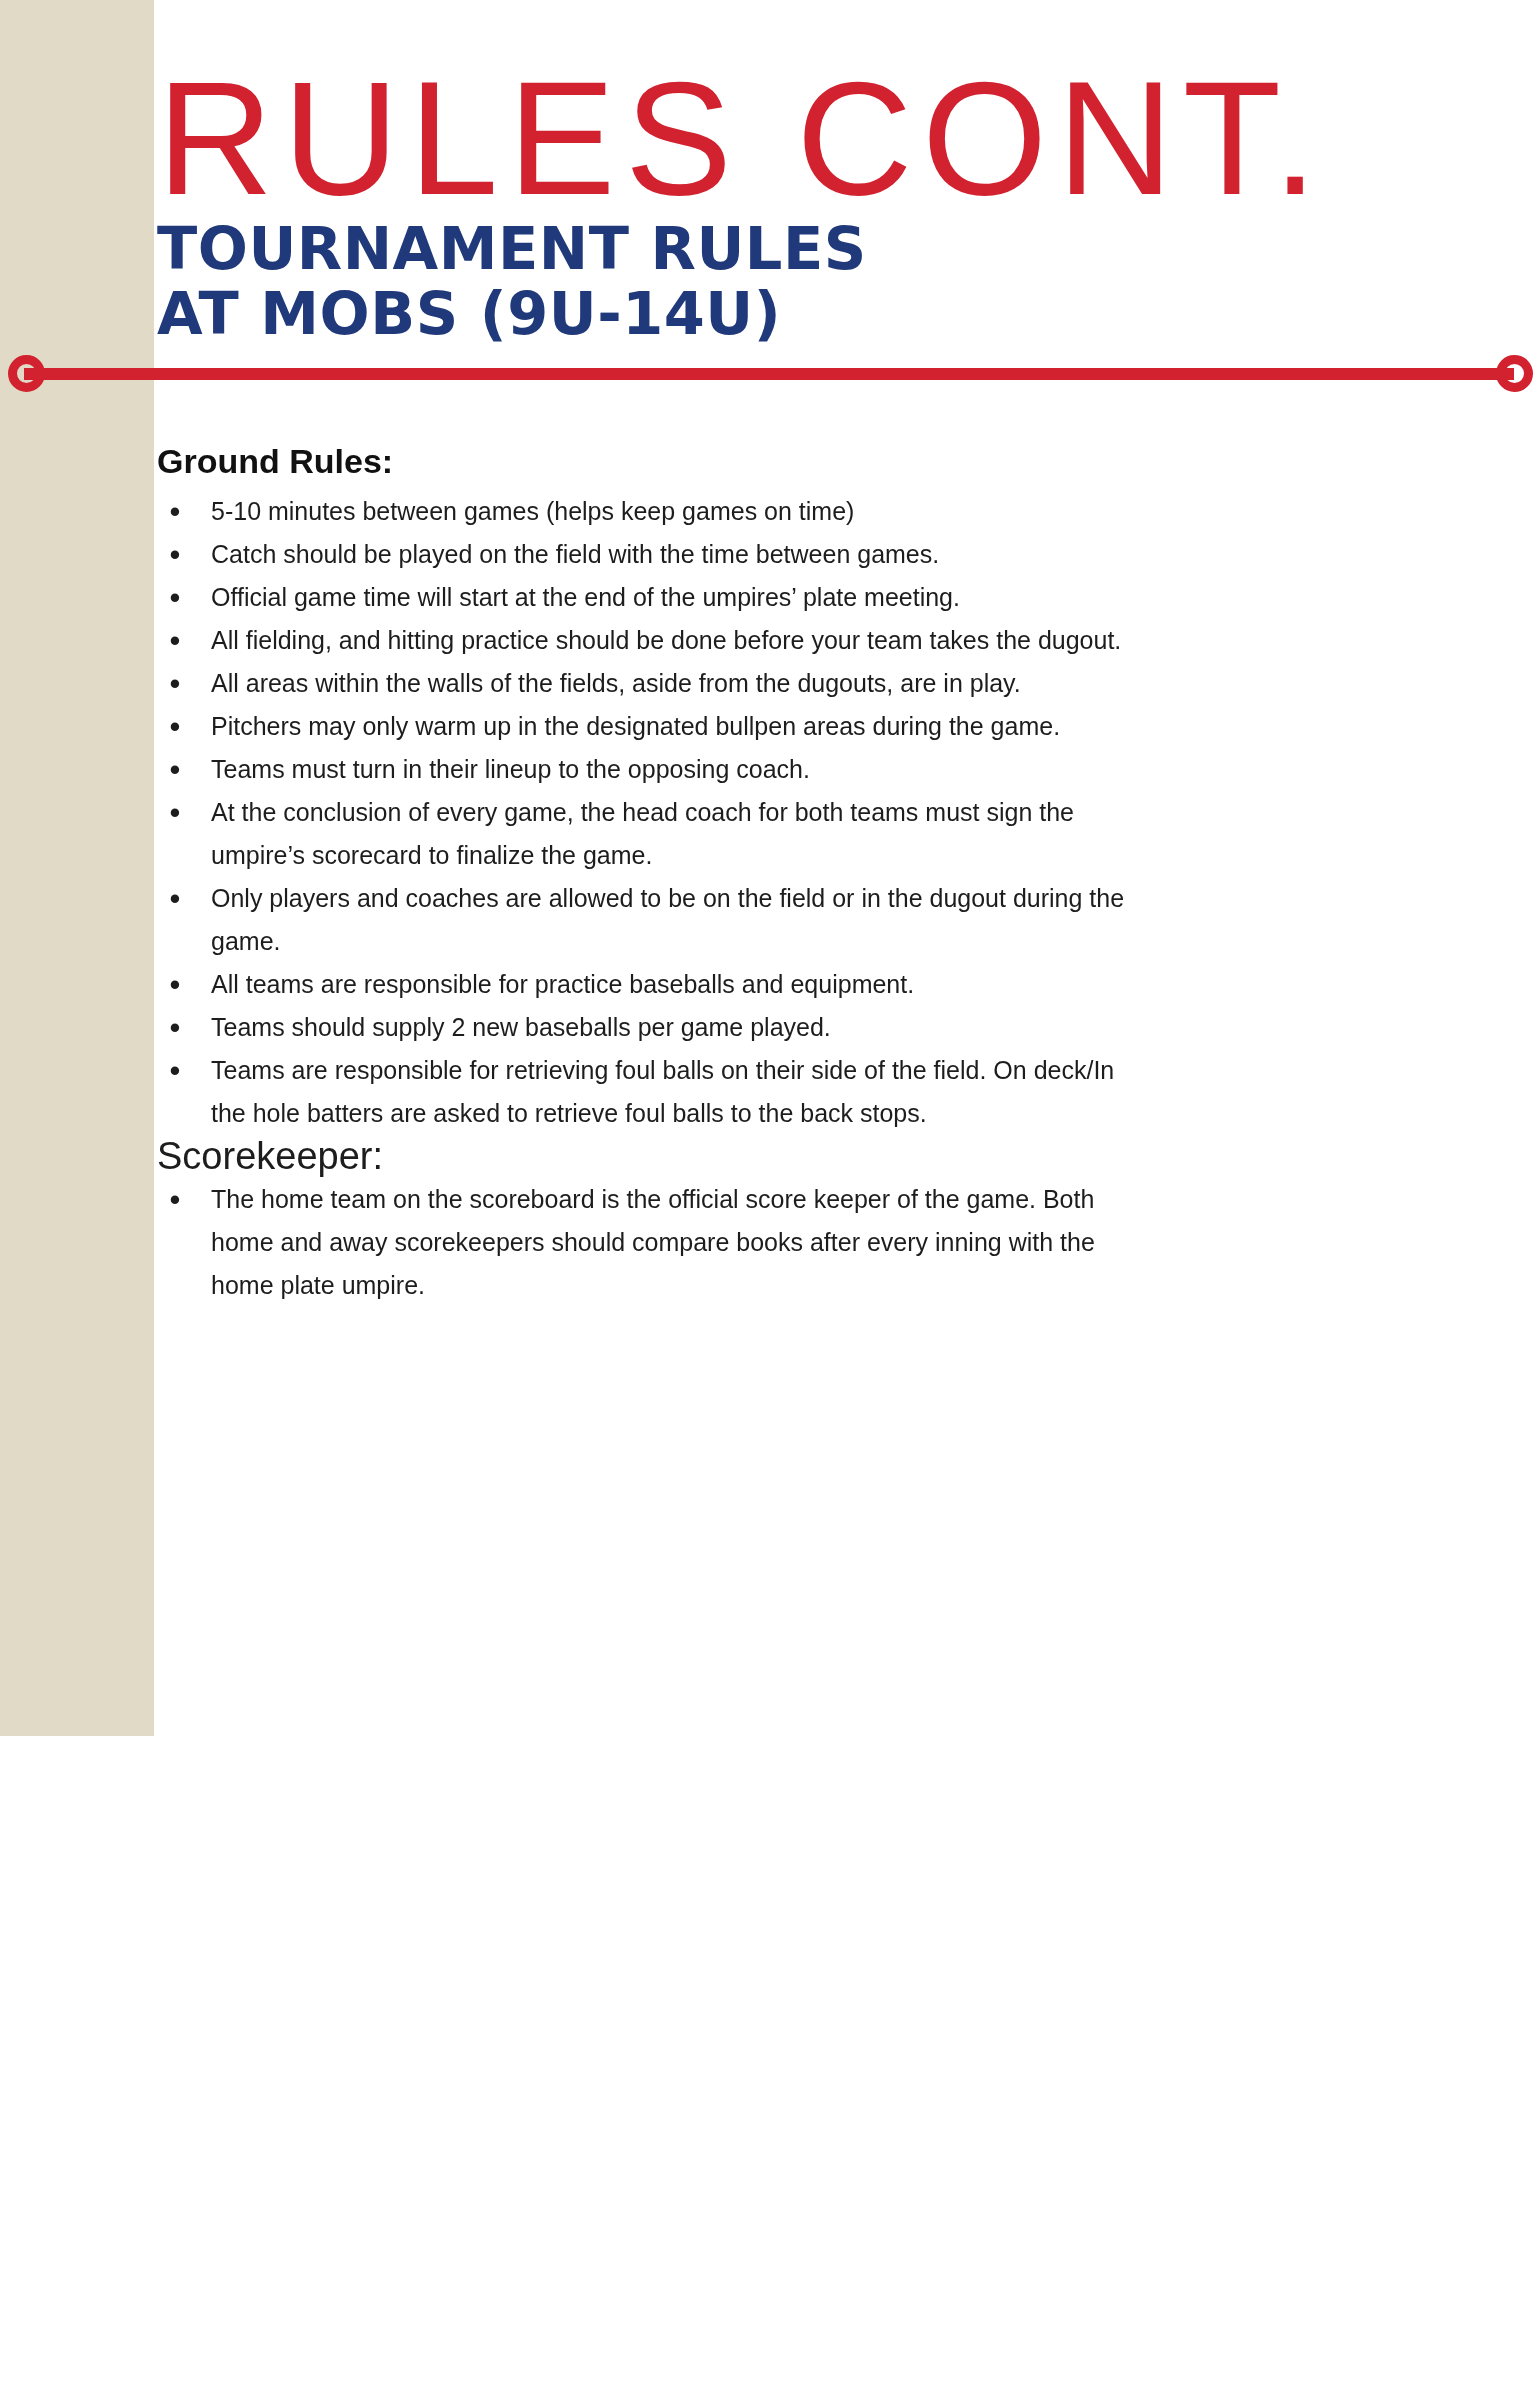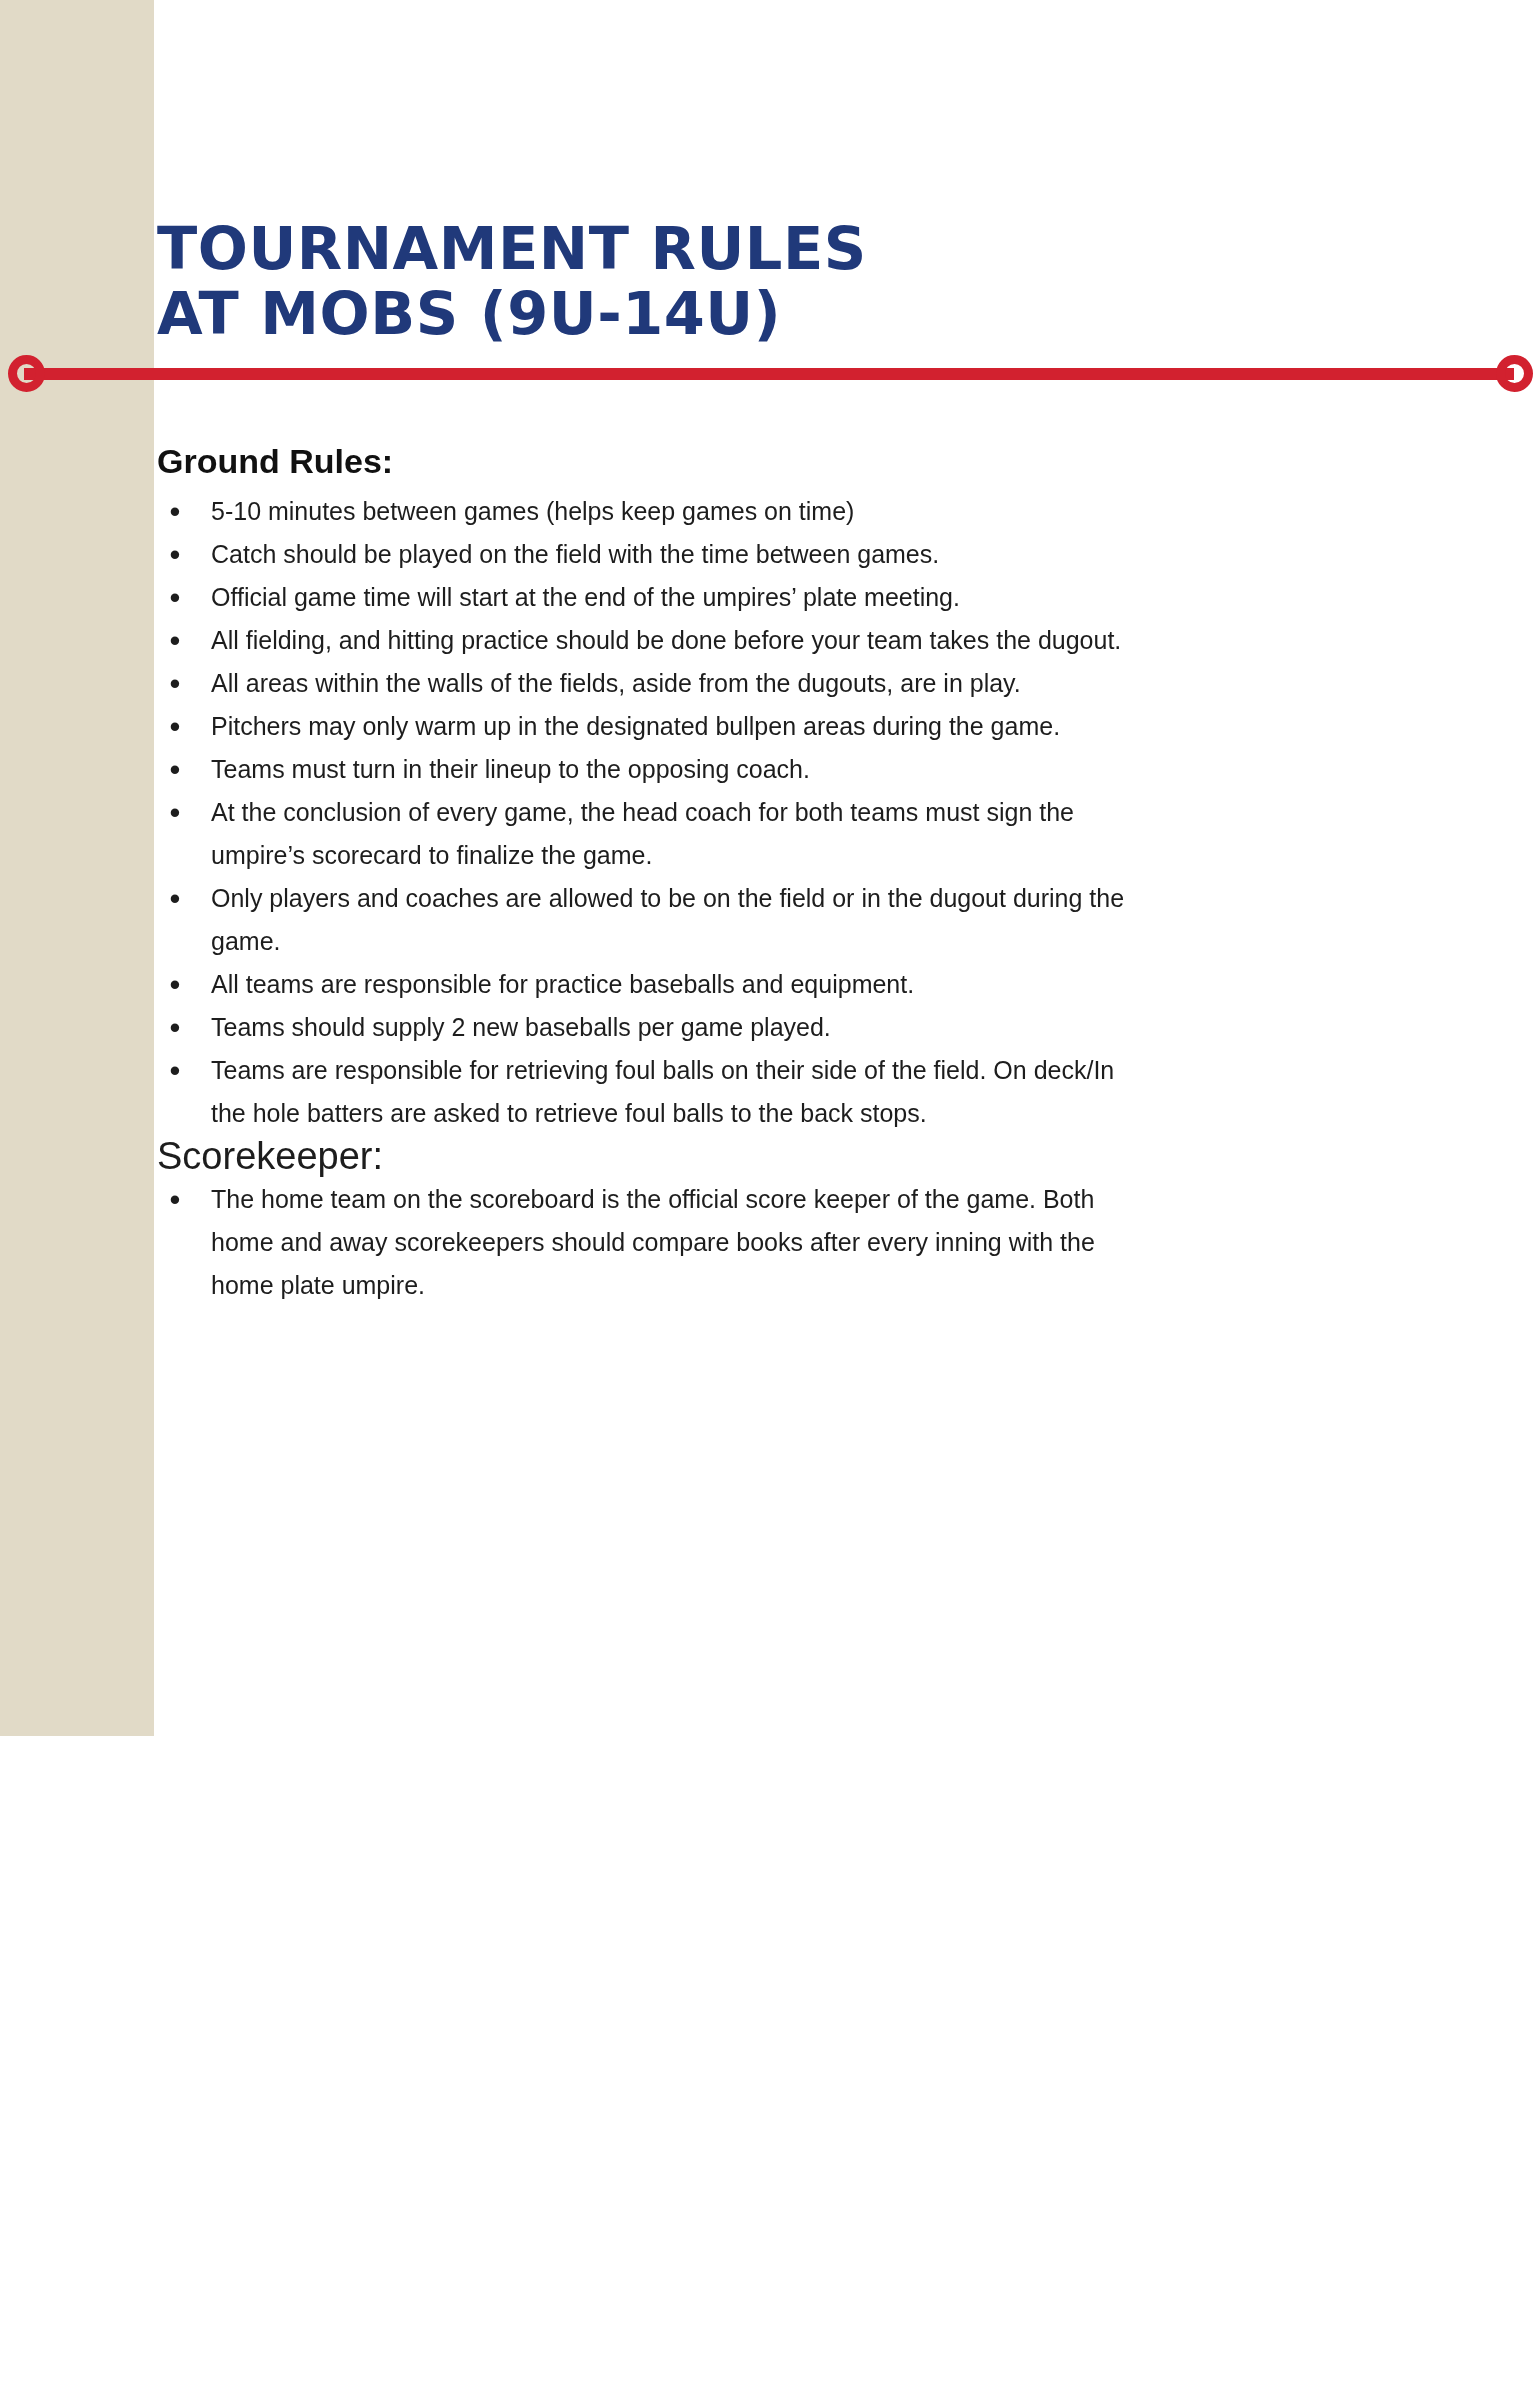--- a/index.html
+++ b/index.html
@@ -100,20 +100,21 @@
     color: #1d1d1d;
   }
 </style>
 </head>
 <body>
 
 <div class="page">
 
   <div class="side-stripe"></div>
 
+  <h1 class="page-title">RULES CONT.</h1>
 
   <h2 class="subtitle"><span>TOURNAMENT RULES</span>
 <span>AT MOBS (9U-14U)</span></h2>
 
   <div class="rule-line"></div>
   <div class="ring ring-left"></div>
   <div class="ring ring-right"></div>
 
   <div class="content">
 

